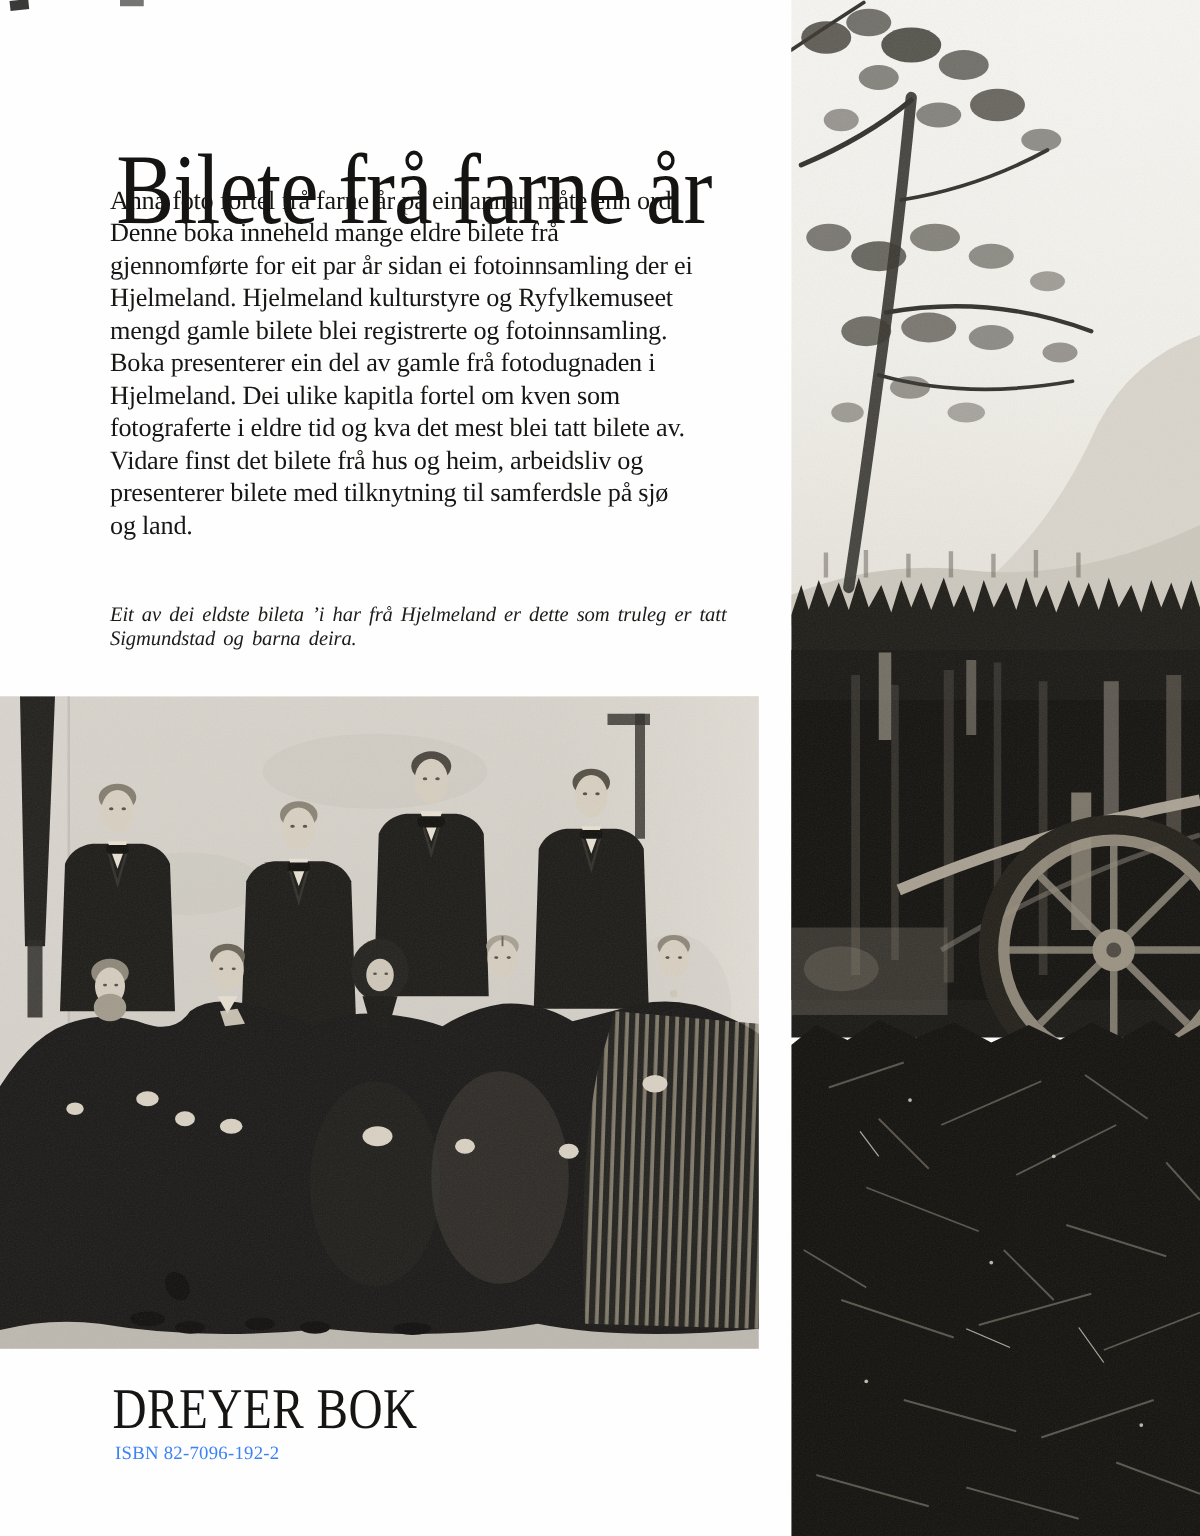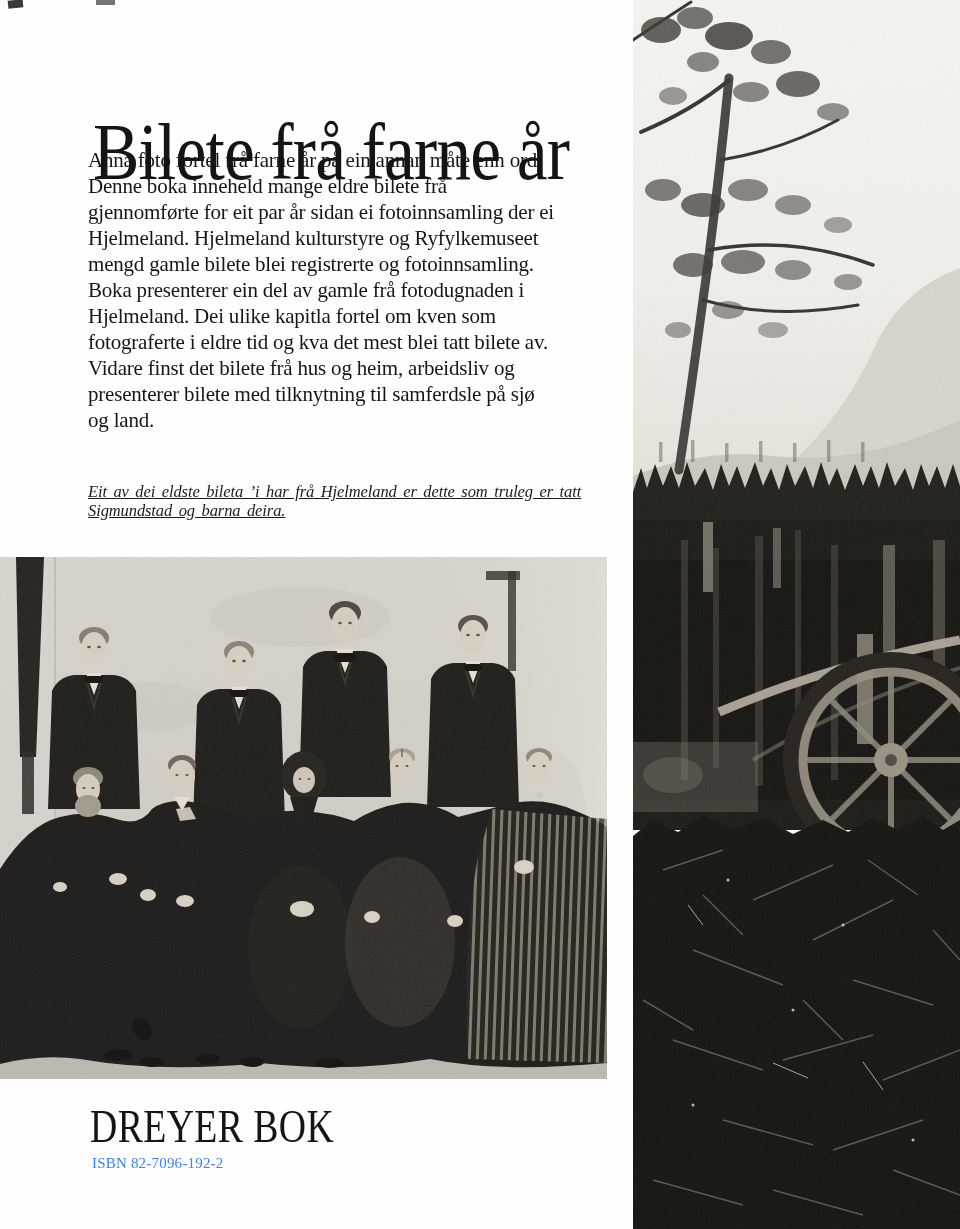--- a/index.html
+++ b/index.html
@@ -14,21 +14,21 @@
     left:93px;top:58px;font-size:80px;line-height:1;font-weight:400;
     letter-spacing:-1px;white-space:nowrap;
     transform:scaleX(.87);transform-origin:0 0;color:#151412;
   }
   .intro{left:88px;top:147px;font-size:21px;line-height:26px;letter-spacing:-.2px;color:#171614;}
   .intro div{white-space:nowrap;}
   .caption{
     left:88px;top:483px;font-size:16.5px;line-height:18.5px;font-style:italic;
     word-spacing:2.5px;letter-spacing:-.1px;color:#1d1c1a;
   }
-  .caption div{white-space:nowrap;text-decoration:underline;}
+  .caption div{white-space:nowrap;}
   .photo-main{left:0;top:557px;width:607px;height:522px;display:block;}
   .photo-side{left:633px;top:0;width:327px;height:1229px;display:block;}
   .publisher{
     left:90px;top:1104px;font-size:46px;line-height:1;white-space:nowrap;
     transform:scaleX(.82);transform-origin:0 0;color:#161513;letter-spacing:.5px;
   }
   .isbn{left:92px;top:1154px;font-size:15px;line-height:1.2;color:#3b82f6;letter-spacing:.2px;white-space:nowrap;}
 </style>
 </head>
 <body>

